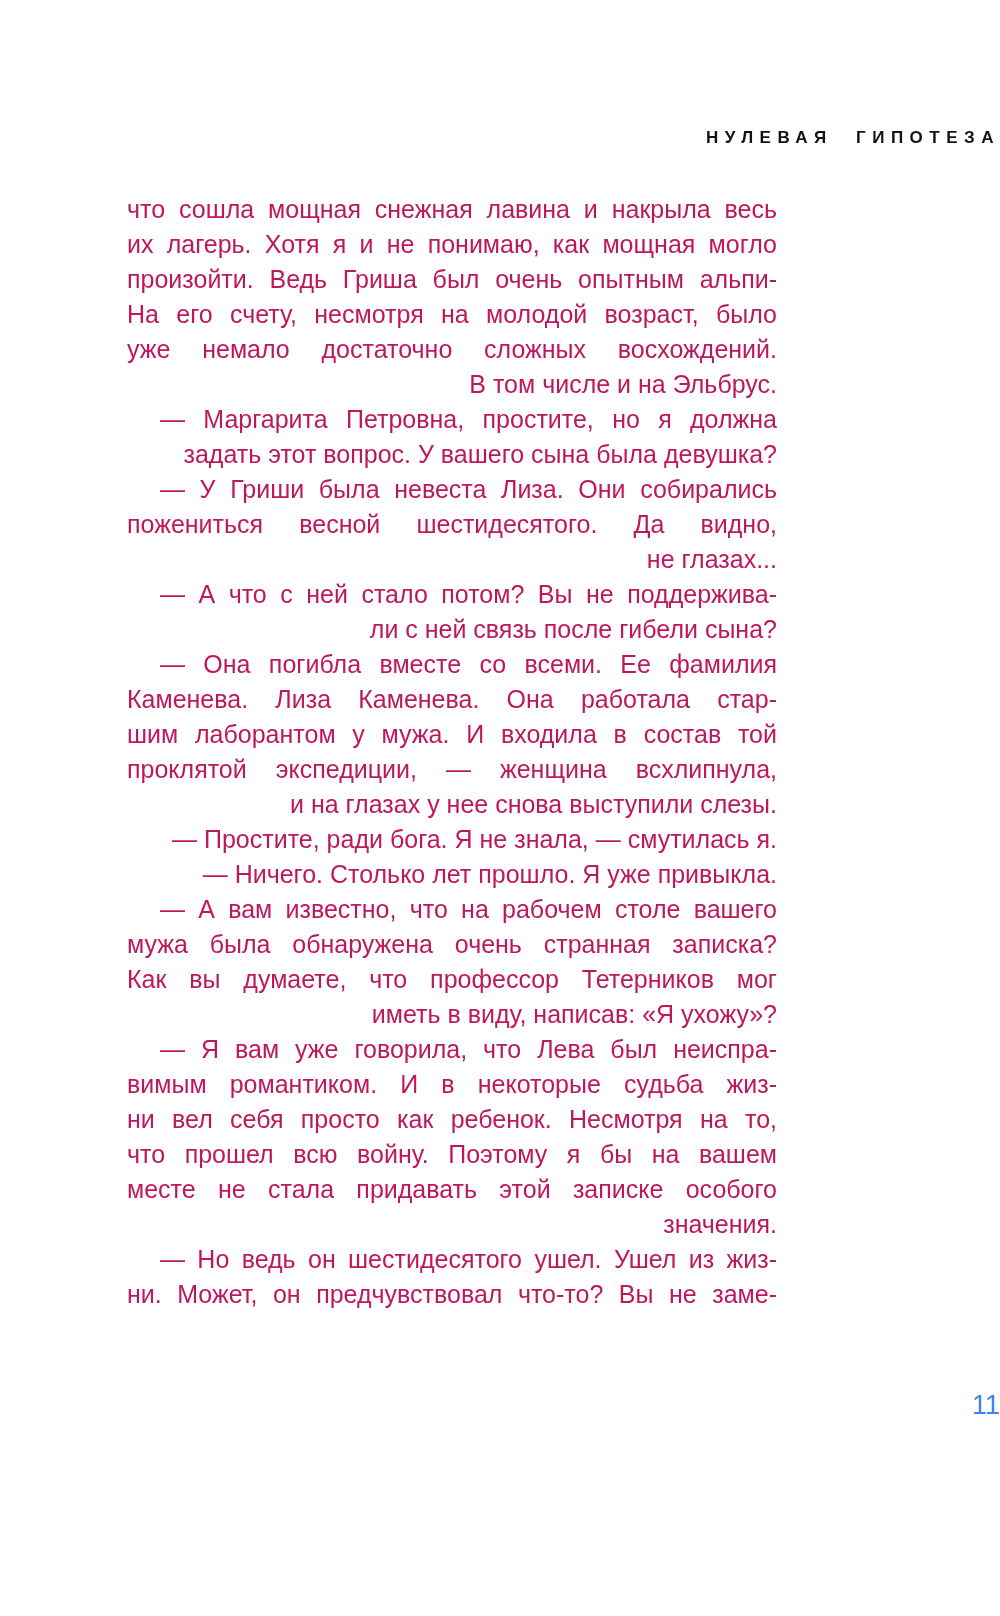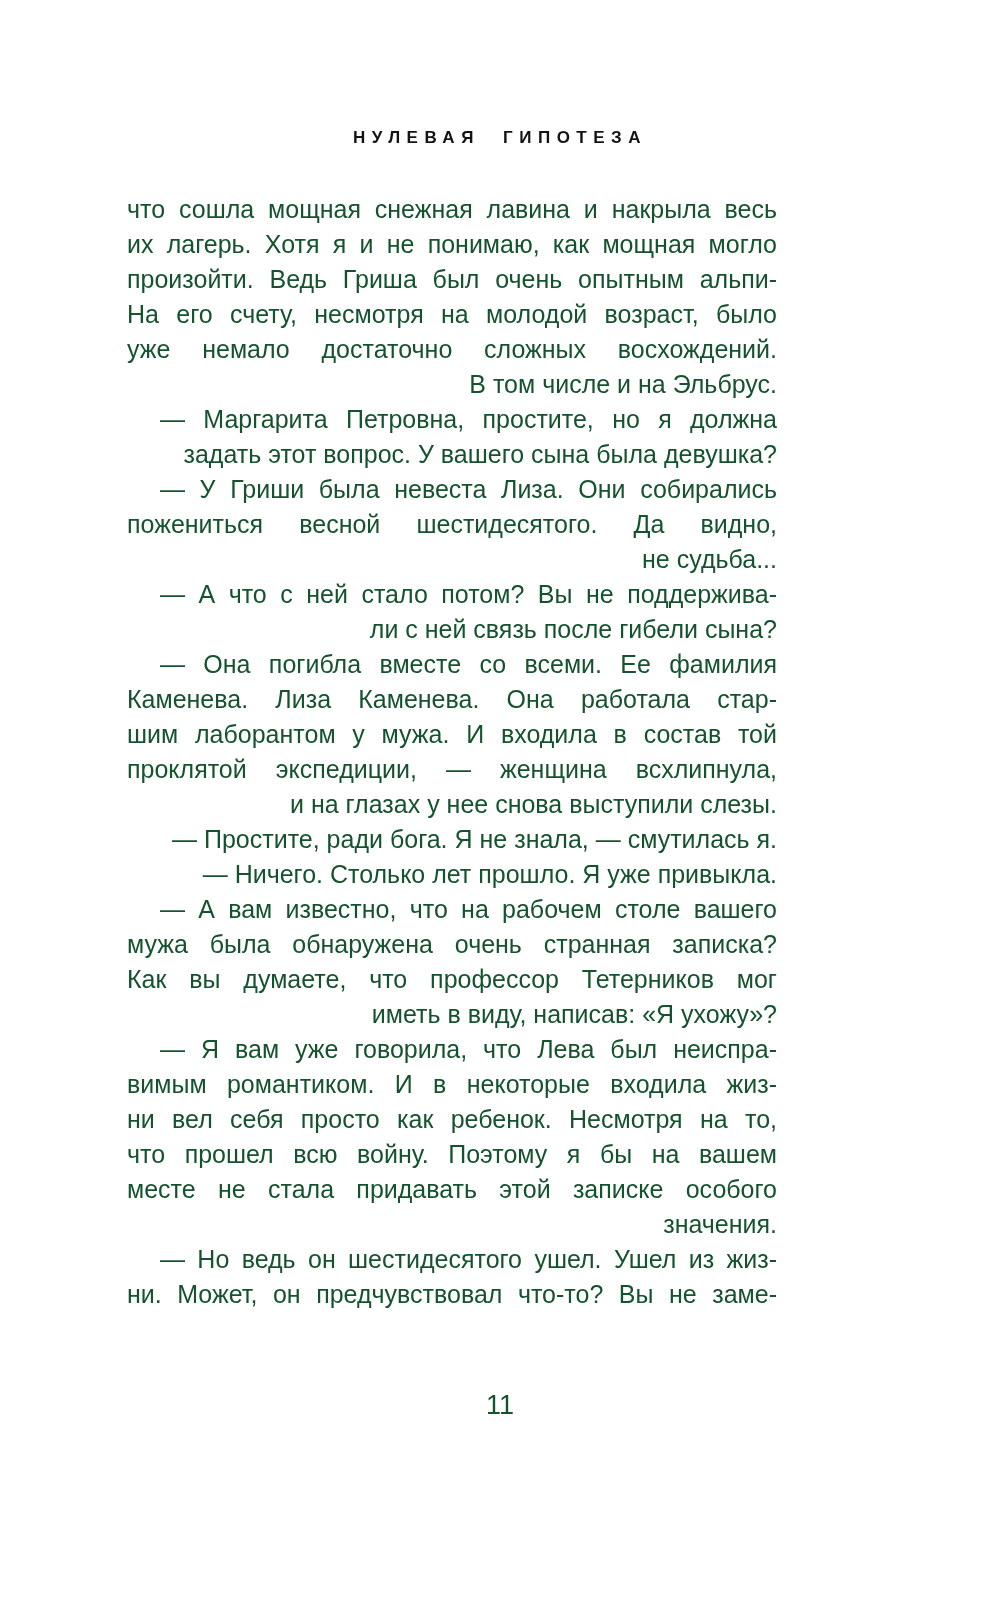--- a/index.html
+++ b/index.html
@@ -15,90 +15,90 @@
     height: 1616px;
     background: #ffffff;
     color: #161616;
     overflow: hidden;
   }
   .running-head {
     position: absolute;
     top: 128px;
     left: 0;
     width: 100%;
-    text-align: center;
+    text-align: right;
     font-size: 17px;
     font-weight: 700;
     letter-spacing: 6.5px;
     word-spacing: 12px;
     color: #131313;
   }
   .text-block {
     position: absolute;
     left: 127px;
     top: 192px;
     width: 650px;
     font-size: 25px;
     line-height: 35px;
-    color: #14532d;
+    color: #be185d;
   }
   .line {
     min-height: 35px;
     text-align: right;
   }
   .line.j {
     text-align: justify;
     text-align-last: justify;
   }
   .line.indent {
     text-indent: 33px;
   }
   .page-number {
     position: absolute;
     top: 1390px;
     left: 0;
     width: 100%;
-    text-align: center;
+    text-align: right;
     font-size: 27px;
-    color: #14532d;
+    color: #3b82f6;
   }
 </style>
 </head>
 <body>
 
 <div class="page">
   <header class="running-head">НУЛЕВАЯ ГИПОТЕЗА</header>
 
   <main class="text-block">
       <div class="line j">что сошла мощная снежная лавина и накрыла весь</div>
       <div class="line j">их лагерь. Хотя я и не понимаю, как мощная могло</div>
       <div class="line j">произойти. Ведь Гриша был очень опытным альпи-</div>
       <div class="line j">На его счету, несмотря на молодой возраст, было</div>
       <div class="line j">уже немало достаточно сложных восхождений.</div>
       <div class="line">В том числе и на Эльбрус.</div>
       <div class="line j indent">— Маргарита Петровна, простите, но я должна</div>
       <div class="line">задать этот вопрос. У вашего сына была девушка?</div>
       <div class="line j indent">— У Гриши была невеста Лиза. Они собирались</div>
       <div class="line j">пожениться весной шестидесятого. Да видно,</div>
-      <div class="line">не судьба...</div>
+      <div class="line">не глазах...</div>
       <div class="line j indent">— А что с ней стало потом? Вы не поддержива-</div>
       <div class="line">ли с ней связь после гибели сына?</div>
       <div class="line j indent">— Она погибла вместе со всеми. Ее фамилия</div>
       <div class="line j">Каменева. Лиза Каменева. Она работала стар-</div>
       <div class="line j">шим лаборантом у мужа. И входила в состав той</div>
       <div class="line j">проклятой экспедиции, — женщина всхлипнула,</div>
       <div class="line">и на глазах у нее снова выступили слезы.</div>
       <div class="line indent">— Простите, ради бога. Я не знала, — смутилась я.</div>
       <div class="line indent">— Ничего. Столько лет прошло. Я уже привыкла.</div>
       <div class="line j indent">— А вам известно, что на рабочем столе вашего</div>
       <div class="line j">мужа была обнаружена очень странная записка?</div>
       <div class="line j">Как вы думаете, что профессор Тетерников мог</div>
       <div class="line">иметь в виду, написав: «Я ухожу»?</div>
       <div class="line j indent">— Я вам уже говорила, что Лева был неиспра-</div>
-      <div class="line j">вимым романтиком. И в некоторые входила жиз-</div>
+      <div class="line j">вимым романтиком. И в некоторые судьба жиз-</div>
       <div class="line j">ни вел себя просто как ребенок. Несмотря на то,</div>
       <div class="line j">что прошел всю войну. Поэтому я бы на вашем</div>
       <div class="line j">месте не стала придавать этой записке особого</div>
       <div class="line">значения.</div>
       <div class="line j indent">— Но ведь он шестидесятого ушел. Ушел из жиз-</div>
       <div class="line j">ни. Может, он предчувствовал что-то? Вы не заме-</div>
     </main>
 
   <footer class="page-number">11</footer>
 </div>

